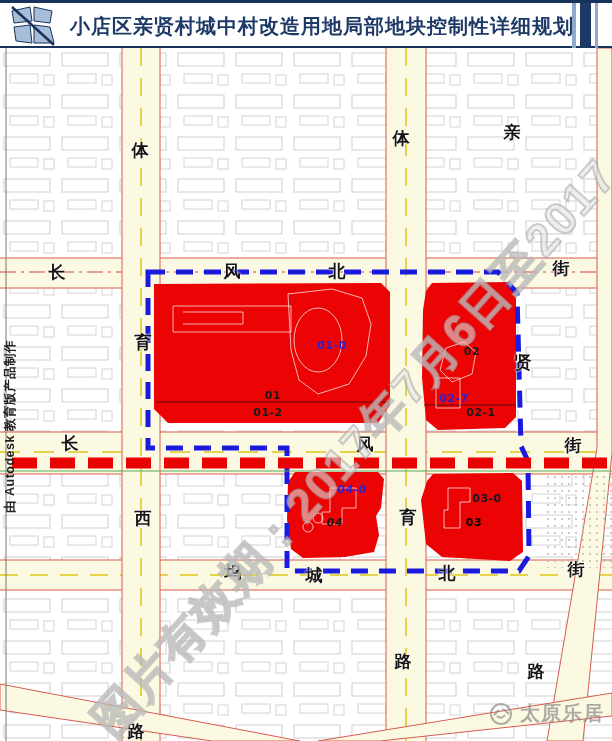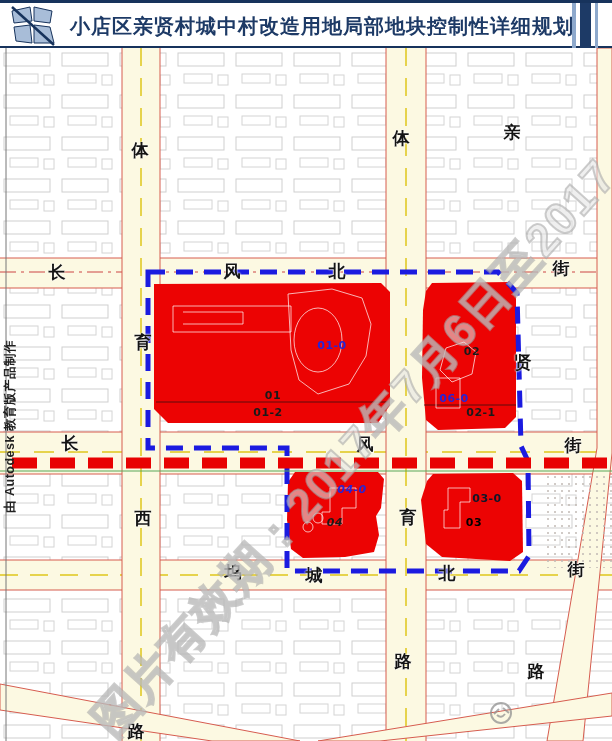--- a/index.html
+++ b/index.html
@@ -164,32 +164,33 @@
         <span class="street-char" style="left: 314px; top: 527px;">城</span>
         <span class="street-char" style="left: 447px; top: 525px;">北</span>
         <span class="street-char" style="left: 576px; top: 521px;">街</span>
         <span class="street-char" style="left: 536px; top: 623px;">路</span>
       </div>
     <div>
         <span class="plot-label" style="left: 332px; top: 297px; color: rgb(37, 37, 216);">01-0</span>
         <span class="plot-label" style="left: 273px; top: 319px; color: rgb(26, 26, 26); margin-top: 28px;">01</span>
         <span class="plot-label" style="left: 268px; top: 364px; color: rgb(26, 26, 26);">01-2</span>
         <span class="plot-label" style="left: 472px; top: 303px; color: rgb(26, 26, 26);">02</span>
-        <span class="plot-label" style="left: 454px; top: 350px; color: rgb(37, 37, 216);">06-0</span>
+        <span class="plot-label" style="left: 454px; top: 350px; color: rgb(37, 37, 216);">02-7</span>
         <span class="plot-label" style="left: 481px; top: 364px; color: rgb(26, 26, 26);">02-1</span>
         <span class="plot-label" style="left: 352px; top: 441px; color: rgb(37, 37, 216); font-style: italic;">04-0</span>
         <span class="plot-label" style="left: 335px; top: 474px; color: rgb(26, 26, 26); font-style: italic;">04</span>
         <span class="plot-label" style="left: 447px; top: 450px; color: #0f172a; margin-left: 40px;">03-0</span>
         <span class="plot-label" style="left: 474px; top: 474px; color: #000000;">03</span>
       </div>
   </div>
 
   <div class="wm-validity">图片有效期：2017年7月6日至2017</div>
   <div class="wm-autodesk">由 Autodesk 教育版产品制作</div>
   <div class="wm-leju">
     <svg width="26" height="26" viewBox="0 0 26 26">
       <circle cx="13" cy="13" r="10" fill="none" stroke="#8d8d8d" stroke-width="2"></circle>
       <path d="M6,14 L11,9 M15,8 L21,13" stroke="#8d8d8d" stroke-width="2" fill="none"></path>
       <path d="M9,15 q4,4 8,-1" stroke="#8d8d8d" stroke-width="2" fill="none"></path>
     </svg>
+    <span class="leju-text">太原乐居</span>
   </div>
 
 </div>
 
 </body></html>

